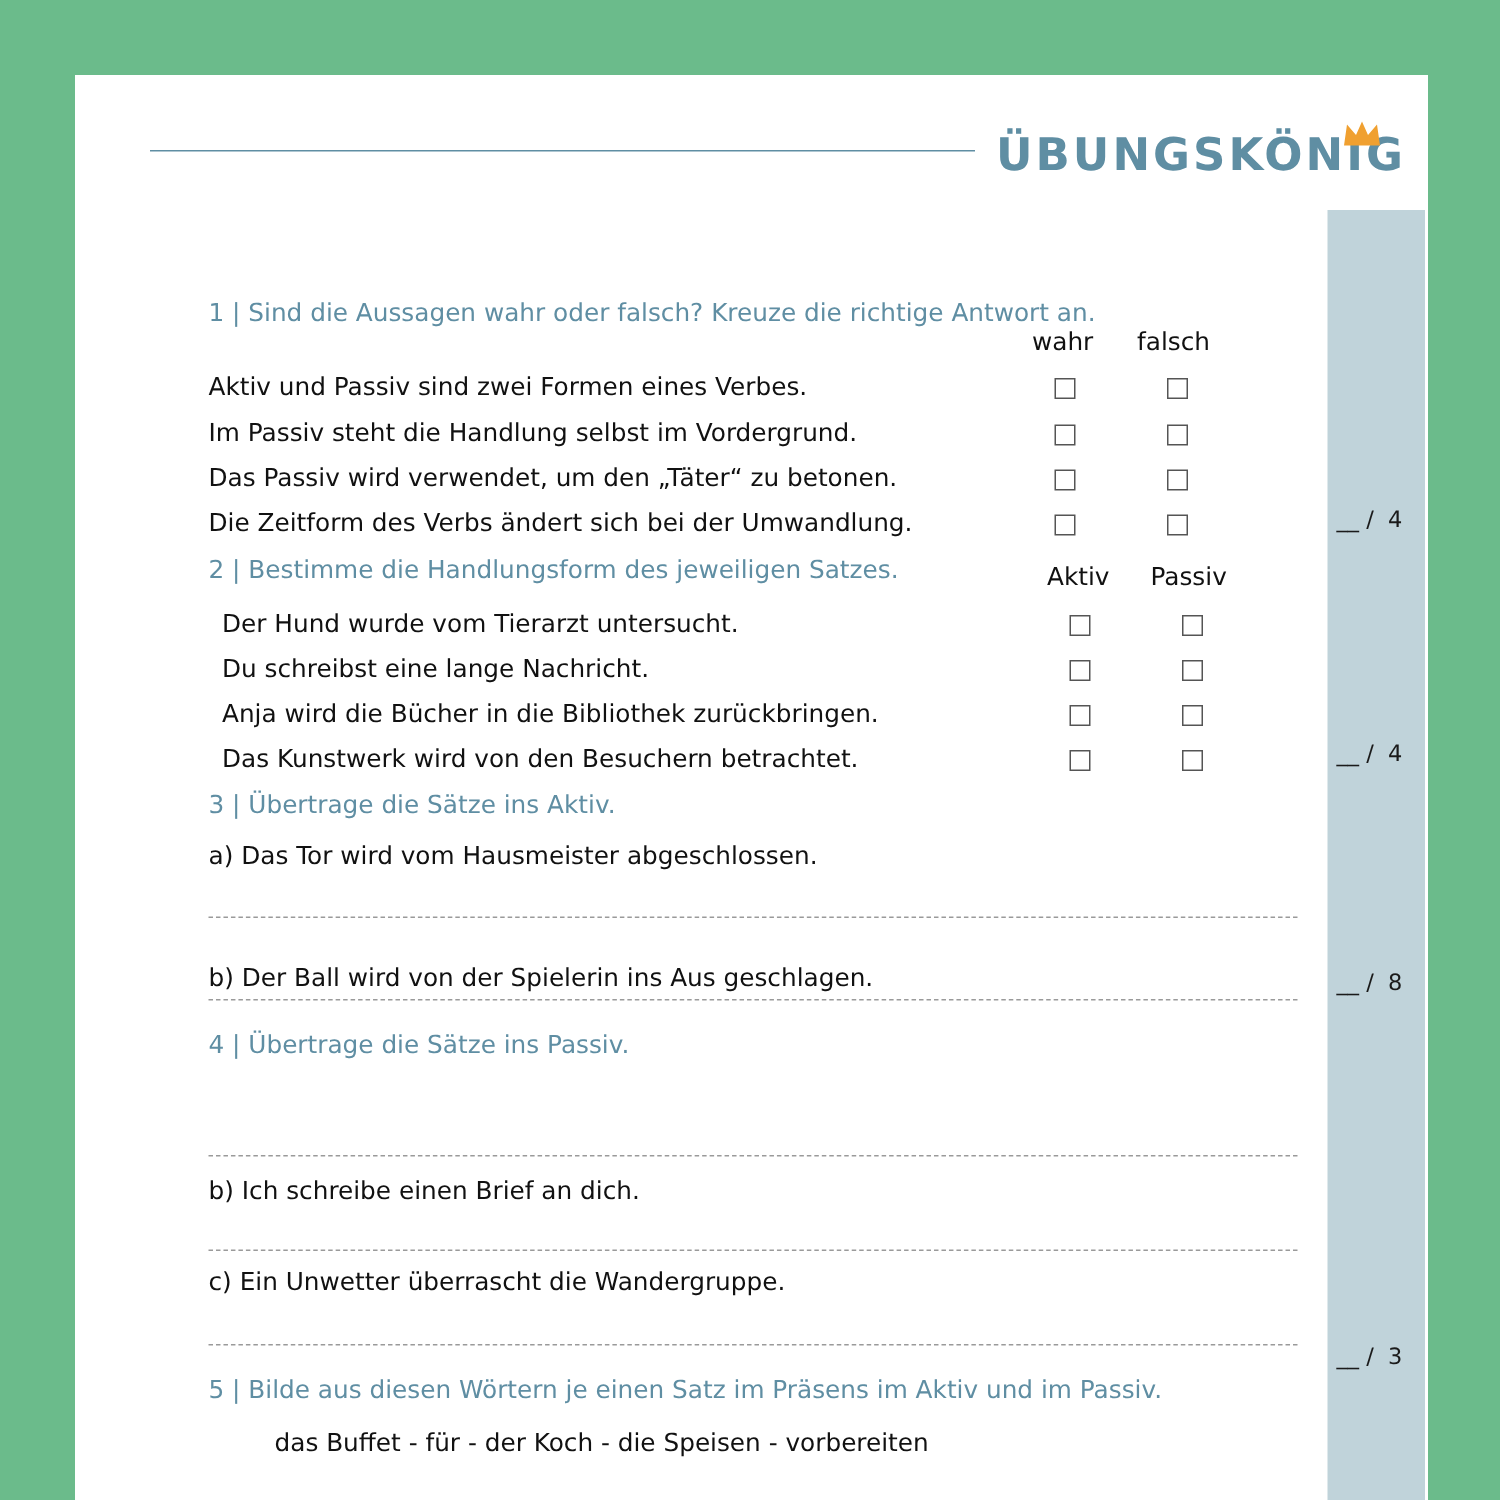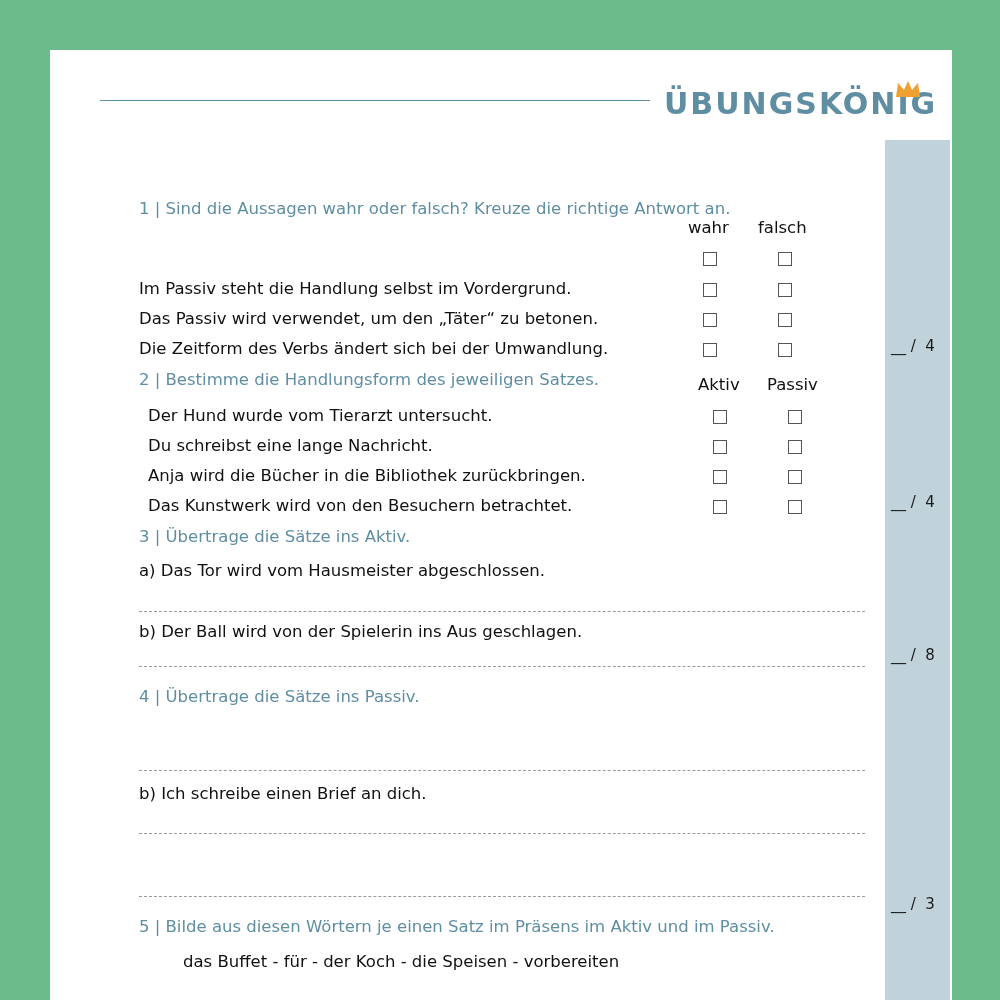--- a/index.html
+++ b/index.html
@@ -68,20 +68,21 @@
     <div class="score" style="top:353px;">__ /  4</div>
     <div class="score" style="top:506px;">__ /  8</div>
     <div class="score" style="top:755px;">__ /  3</div>
   </div>
 
 
   <div class="task" style="top:149px;">1 |  Sind die Aussagen wahr oder falsch? Kreuze die richtige Antwort an.</div>
   <div class="colhead" style="left:638px; top:168px;">wahr</div>
   <div class="colhead" style="left:708px; top:168px;">falsch</div>
 
+  <div class="txt" style="left:89px; top:198px;">Aktiv und Passiv sind zwei Formen eines Verbes.</div>
   <div class="txt" style="left:89px; top:229px;">Im Passiv steht die Handlung selbst im Vordergrund.</div>
   <div class="txt" style="left:89px; top:259px;">Das Passiv wird verwendet, um den „Täter“ zu betonen.</div>
   <div class="txt" style="left:89px; top:289px;">Die Zeitform des Verbs ändert sich bei der Umwandlung.</div>
 
   <div class="cb" style="left:653px; top:202px;"></div>
   <div class="cb" style="left:728px; top:202px;"></div>
   <div class="cb" style="left:653px; top:233px;"></div>
   <div class="cb" style="left:728px; top:233px;"></div>
   <div class="cb" style="left:653px; top:263px;"></div>
   <div class="cb" style="left:728px; top:263px;"></div>
@@ -102,25 +103,26 @@
   <div class="cb" style="left:663px; top:390px;"></div>
   <div class="cb" style="left:738px; top:390px;"></div>
   <div class="cb" style="left:663px; top:420px;"></div>
   <div class="cb" style="left:738px; top:420px;"></div>
   <div class="cb" style="left:663px; top:450px;"></div>
   <div class="cb" style="left:738px; top:450px;"></div>
 
   <div class="task" style="top:477px;">3 |  Übertrage die Sätze ins Aktiv.</div>
   <div class="txt" style="left:89px; top:511px;">a)  Das Tor wird vom Hausmeister abgeschlossen.</div>
   <div class="answer-line" style="top:561px;"></div>
-  <div class="txt" style="left:89px; top:572px;">b)  Der Ball wird von der Spielerin ins Aus geschlagen.</div>
+  <div class="txt" style="left:89px; top:592px;">b)  Der Ball wird von der Spielerin ins Aus geschlagen.</div>
   <div class="answer-line" style="top:616px;"></div>
 
   <div class="task" style="top:637px;">4 |  Übertrage die Sätze ins Passiv.</div>
   <div class="answer-line" style="top:720px;"></div>
   <div class="txt" style="left:89px; top:734px;">b)  Ich schreibe einen Brief an dich.</div>
   <div class="answer-line" style="top:783px;"></div>
+  <div class="txt" style="left:89px; top:795px;">c)  Ein Unwetter überrascht die Wandergruppe.</div>
   <div class="answer-line" style="top:846px;"></div>
 
   <div class="task" style="top:867px;">5 |  Bilde aus diesen Wörtern je einen Satz im Präsens im Aktiv und im Passiv.</div>
   <div class="txt" style="left:133px; top:902px;">das Buffet - für - der Koch - die Speisen - vorbereiten</div>
 
 </div>
 
 </body></html>

